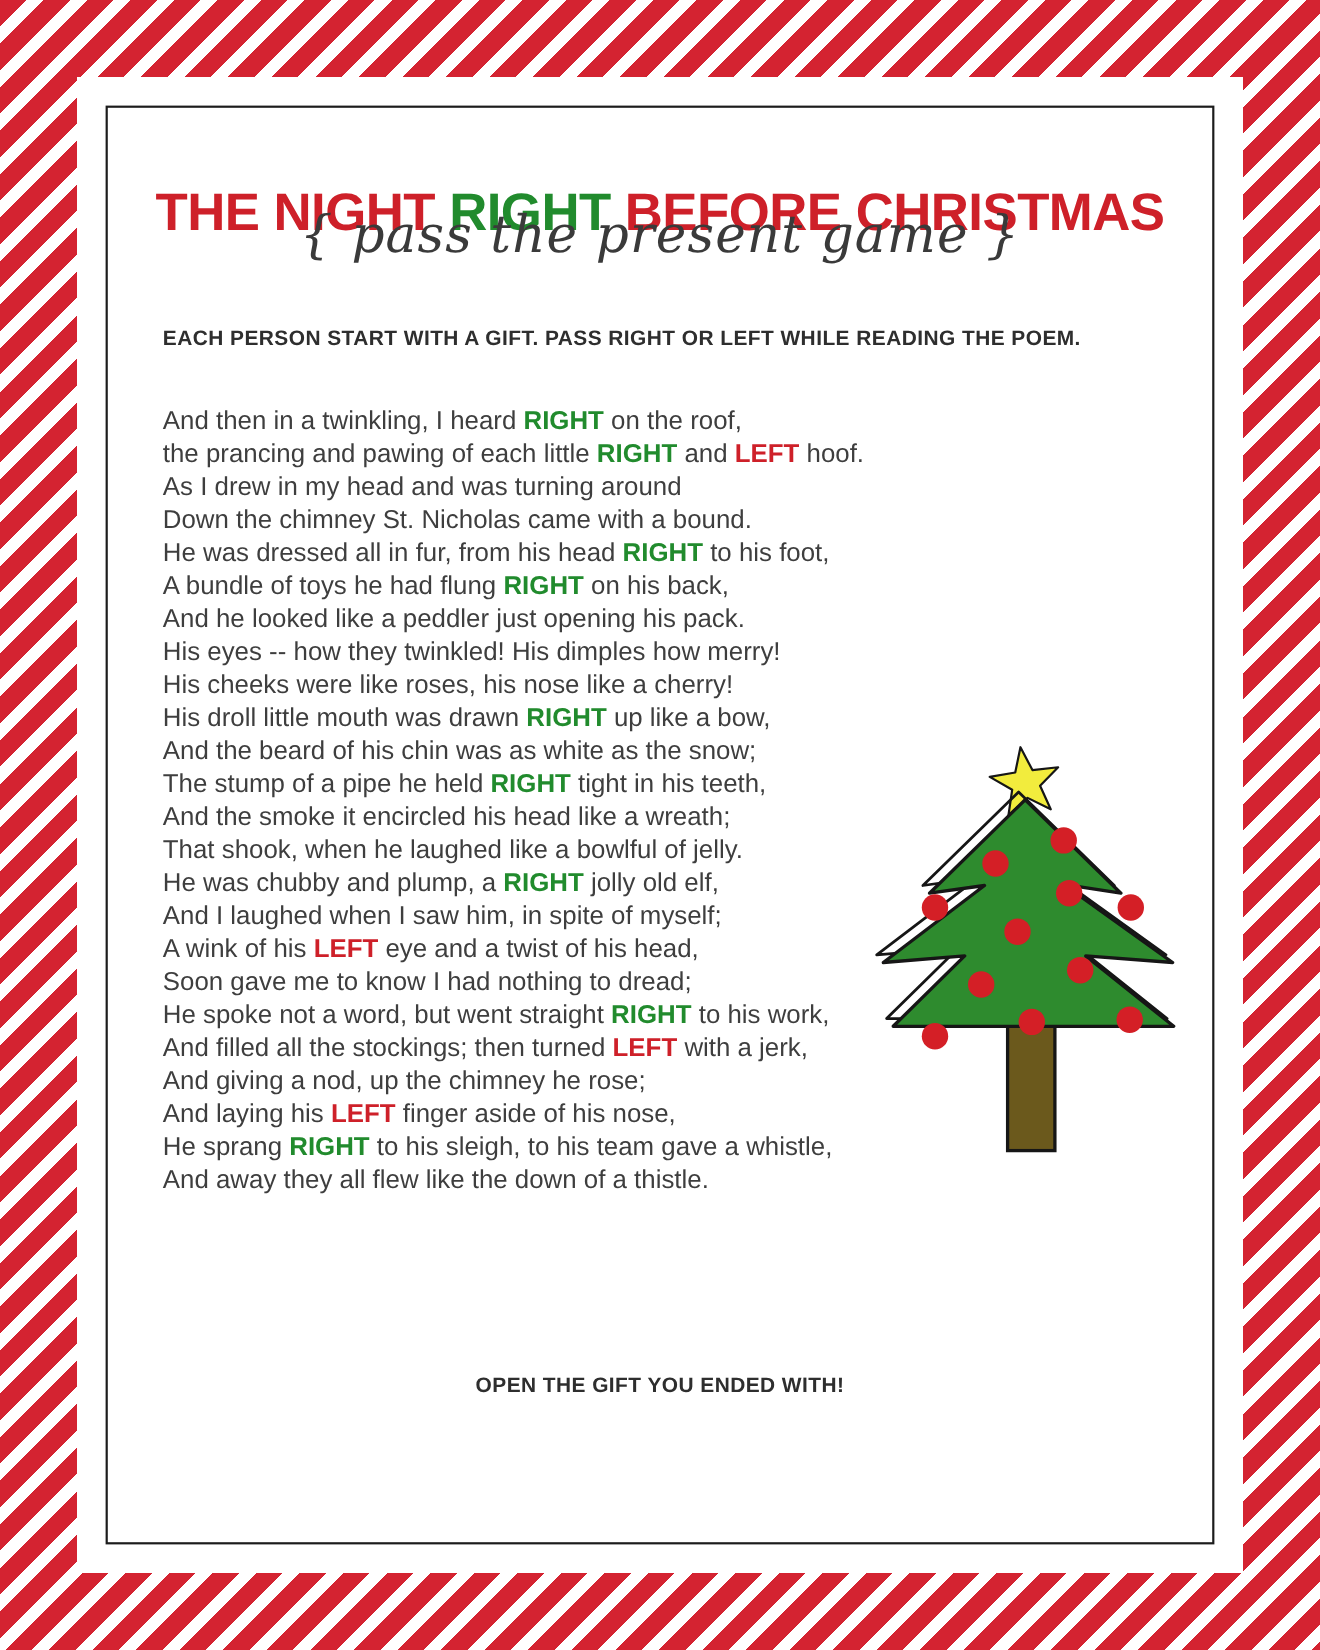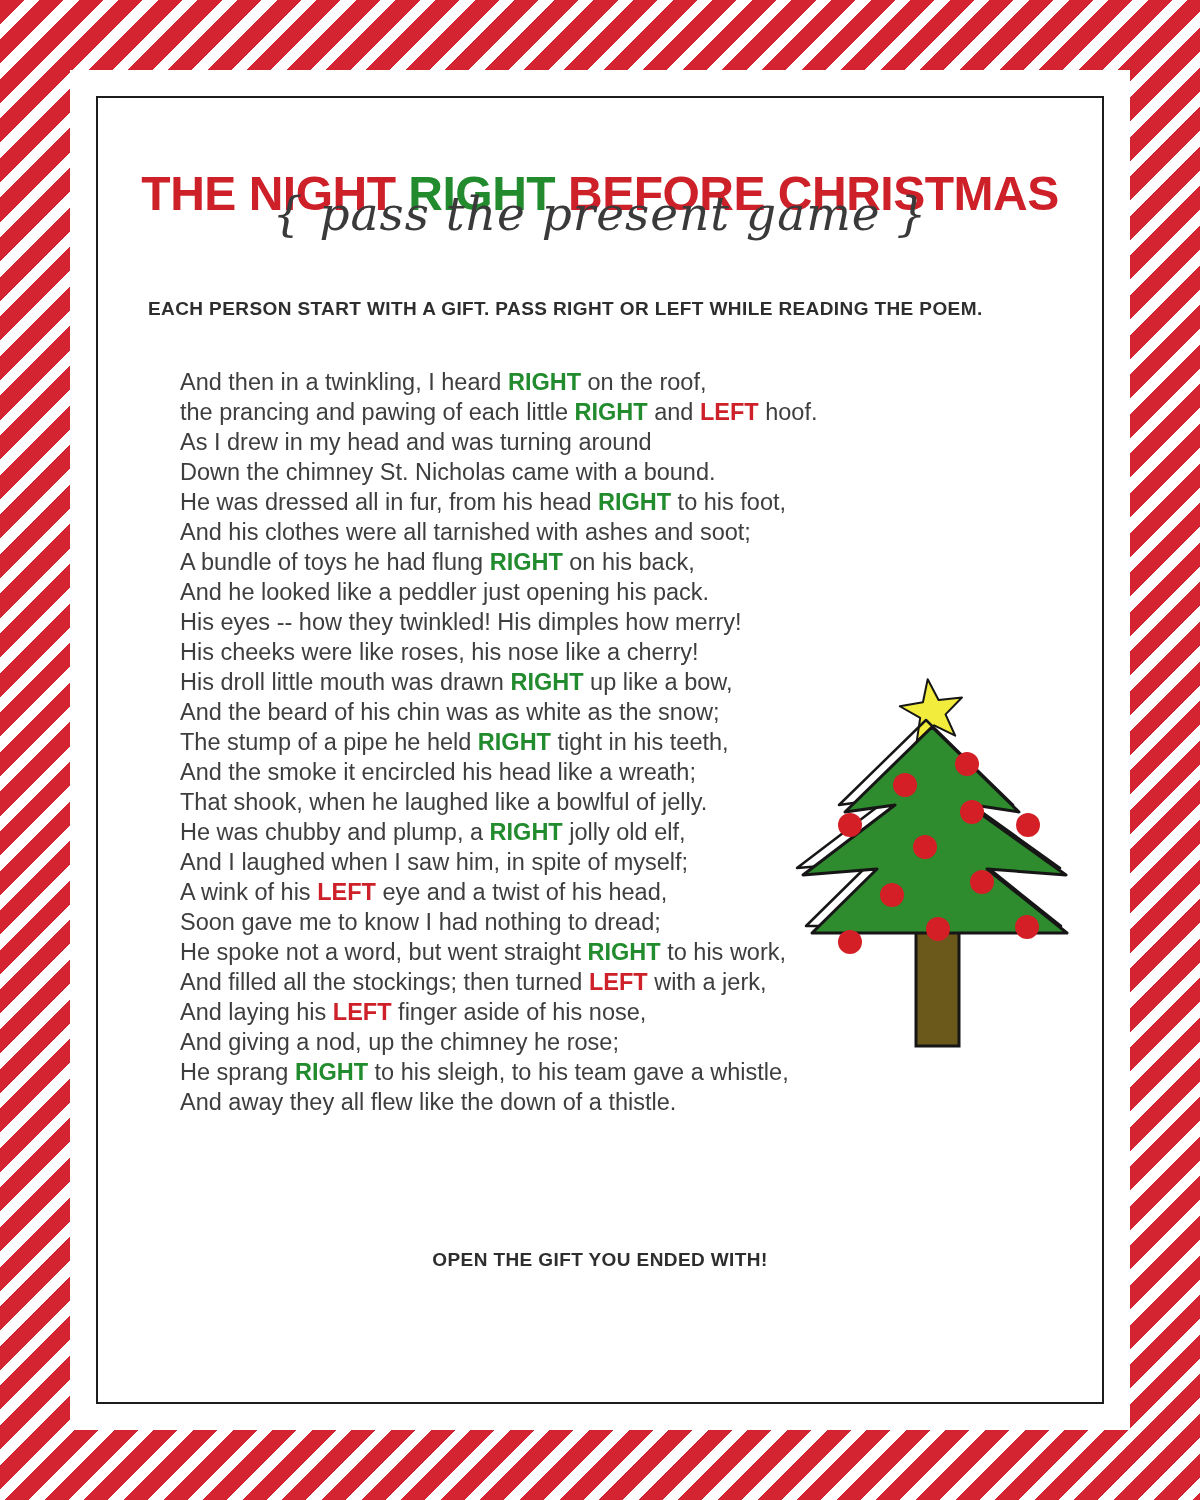--- a/index.html
+++ b/index.html
@@ -38,21 +38,21 @@
   }
   .instructions{
     position:absolute;left:148px;top:298px;
     font-weight:bold;font-size:19px;letter-spacing:0.4px;color:#2e2e2e;
     white-space:nowrap;
   }
   .poem{
     position:absolute;left:148px;top:367px;width:900px;
     font-size:23.5px;line-height:30px;color:var(--text,#3e3e3e);
   }
-  .poem-line{white-space:nowrap;margin-left:32px;}
+  .poem-line{white-space:nowrap;}
   .w-right{color:var(--green,#2e9130);font-weight:bold;}
   .w-left{color:var(--red,#ce2029);font-weight:bold;}
   .footer-note{
     position:absolute;left:100px;right:100px;top:1249px;
     text-align:center;font-weight:bold;font-size:19px;letter-spacing:0.4px;
     color:#2e2e2e;
   }
   .tree-wrap{
     position:absolute;left:795px;top:672px;width:292px;height:392px;
   }
@@ -74,38 +74,37 @@
 <div class="subtitle">{ pass the present game }</div>
 
 <div class="instructions">EACH PERSON START WITH A GIFT. PASS RIGHT OR LEFT WHILE READING THE POEM.</div>
 
 <div class="poem">
     <div class="poem-line">And then in a twinkling, I heard <span class="w-right">RIGHT</span> on the roof,</div>
     <div class="poem-line">the prancing and pawing of each little <span class="w-right">RIGHT</span> and <span class="w-left">LEFT</span> hoof.</div>
     <div class="poem-line">As I drew in my head and was turning around</div>
     <div class="poem-line">Down the chimney St. Nicholas came with a bound.</div>
     <div class="poem-line">He was dressed all in fur, from his head <span class="w-right">RIGHT</span> to his foot,</div>
-    <div class="poem-line">And his clothes were all tarnished with ashes and soot;</div>
     <div class="poem-line">A bundle of toys he had flung <span class="w-right">RIGHT</span> on his back,</div>
     <div class="poem-line">And he looked like a peddler just opening his pack.</div>
     <div class="poem-line">His eyes -- how they twinkled! His dimples how merry!</div>
     <div class="poem-line">His cheeks were like roses, his nose like a cherry!</div>
     <div class="poem-line">His droll little mouth was drawn <span class="w-right">RIGHT</span> up like a bow,</div>
     <div class="poem-line">And the beard of his chin was as white as the snow;</div>
     <div class="poem-line">The stump of a pipe he held <span class="w-right">RIGHT</span> tight in his teeth,</div>
     <div class="poem-line">And the smoke it encircled his head like a wreath;</div>
     <div class="poem-line">That shook, when he laughed like a bowlful of jelly.</div>
     <div class="poem-line">He was chubby and plump, a <span class="w-right">RIGHT</span> jolly old elf,</div>
     <div class="poem-line">And I laughed when I saw him, in spite of myself;</div>
     <div class="poem-line">A wink of his <span class="w-left">LEFT</span> eye and a twist of his head,</div>
     <div class="poem-line">Soon gave me to know I had nothing to dread;</div>
     <div class="poem-line">He spoke not a word, but went straight <span class="w-right">RIGHT</span> to his work,</div>
     <div class="poem-line">And filled all the stockings; then turned <span class="w-left">LEFT</span> with a jerk,</div>
+    <div class="poem-line">And giving a nod, up the chimney he rose;</div>
     <div class="poem-line">And laying his <span class="w-left">LEFT</span> finger aside of his nose,</div>
-    <div class="poem-line">And giving a nod, up the chimney he rose;</div>
     <div class="poem-line">He sprang <span class="w-right">RIGHT</span> to his sleigh, to his team gave a whistle,</div>
     <div class="poem-line">And away they all flew like the down of a thistle.</div>
   </div>
 
 <div class="footer-note">OPEN THE GIFT YOU ENDED WITH!</div>
 
 <div class="tree-wrap">
   <svg width="292" height="392" viewBox="0 0 292 392">
 
     <polygon class="star" transform="rotate(-8 137 38)" points="137,7 144.9,29.1 168.4,29.8 149.8,44.2 156.4,66.7 137,53.5 117.6,66.7 124.2,44.2 105.6,29.8 129.1,29.1"></polygon>

